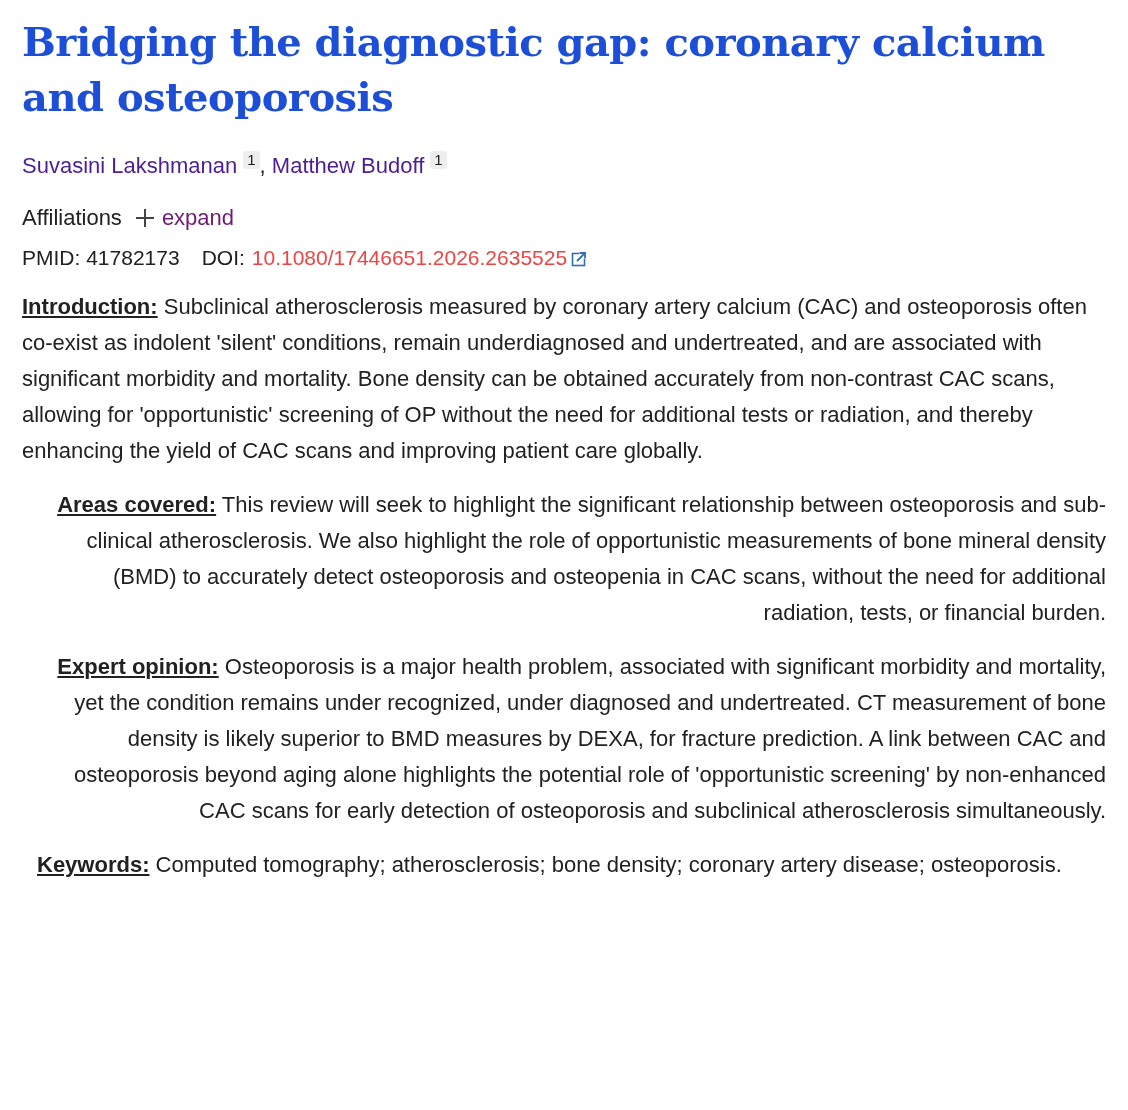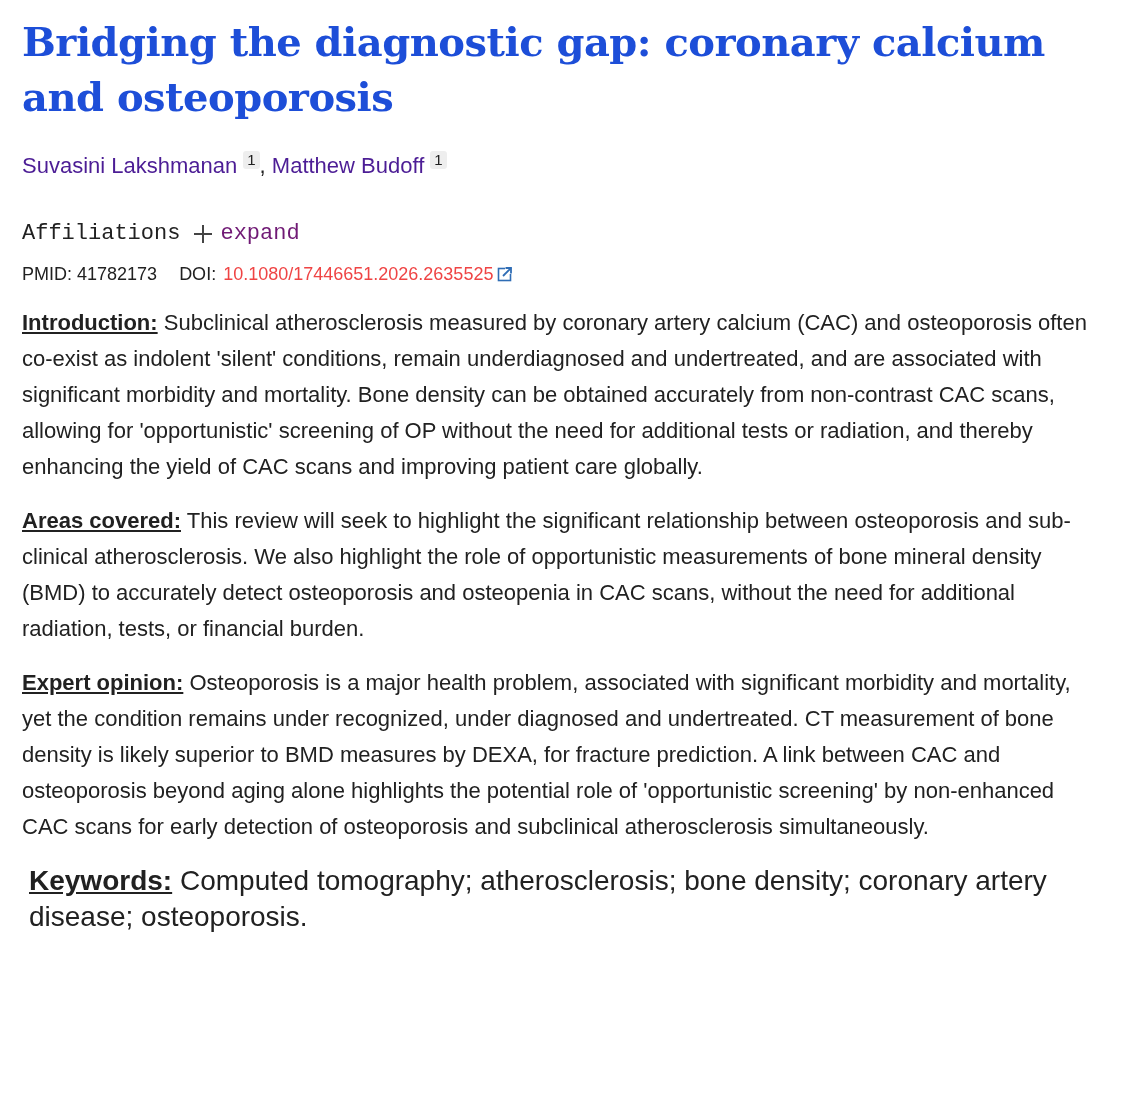--- a/index.html
+++ b/index.html
@@ -45,26 +45,25 @@
       padding: 0 4px;
       border-radius: 3px;
       vertical-align: 8px;
       margin-left: 6px;
       cursor: pointer;
     }
     .sep {
       color: #212121;
     }
     .affiliations {
-      margin-top: 38px;
+      margin-top: 22px;
       font-size: 22px;
       line-height: 30px;
       display: flex;
       align-items: flex-start;
-      font-family: Liberation Mono, monospace;
     }
     .expand-btn {
       margin-left: 14px;
       color: #701a75;
       cursor: pointer;
       display: inline-flex;
       align-items: center;
     }
     .plus-icon {
       display: inline-block;
@@ -79,21 +78,21 @@
       background: #444444;
     }
     .plus-icon::before {
       left: 0; right: 0; top: 8px; height: 2px;
     }
     .plus-icon::after {
       top: 0; bottom: 0; left: 8px; width: 2px;
     }
     .ids {
       margin-top: 10px;
-      font-size: 18px;
+      font-size: 21px;
       line-height: 30px;
       display: flex;
       align-items: center;
     }
     .doi-label {
       margin-left: 22px;
     }
     .doi-link {
       color: #ef4444;
       text-decoration: none;
@@ -117,29 +116,30 @@
       letter-spacing: -0.3px;
     }
     .abstract-para {
       font-size: 22px;
       line-height: 36px;
       margin: 16px 0 0 0;
       color: #212121;
     }
     .abstract-para + .abstract-para {
       margin-top: 18px;
+      text-align: right;
     }
     .para-label {
       font-weight: bold;
       text-decoration: underline;
     }
     .keywords {
-      font-size: 28px;
+      font-size: 22px;
       line-height: 36px;
-      margin: 18px 0 0 7px;
+      margin: 18px 0 0 15px;
     }
   </style>
 </head>
 <body>
 
 <div class="page">
 
   <h1 class="title">Bridging the diagnostic gap: coronary calcium and osteoporosis</h1>
 
   <div class="authors">

